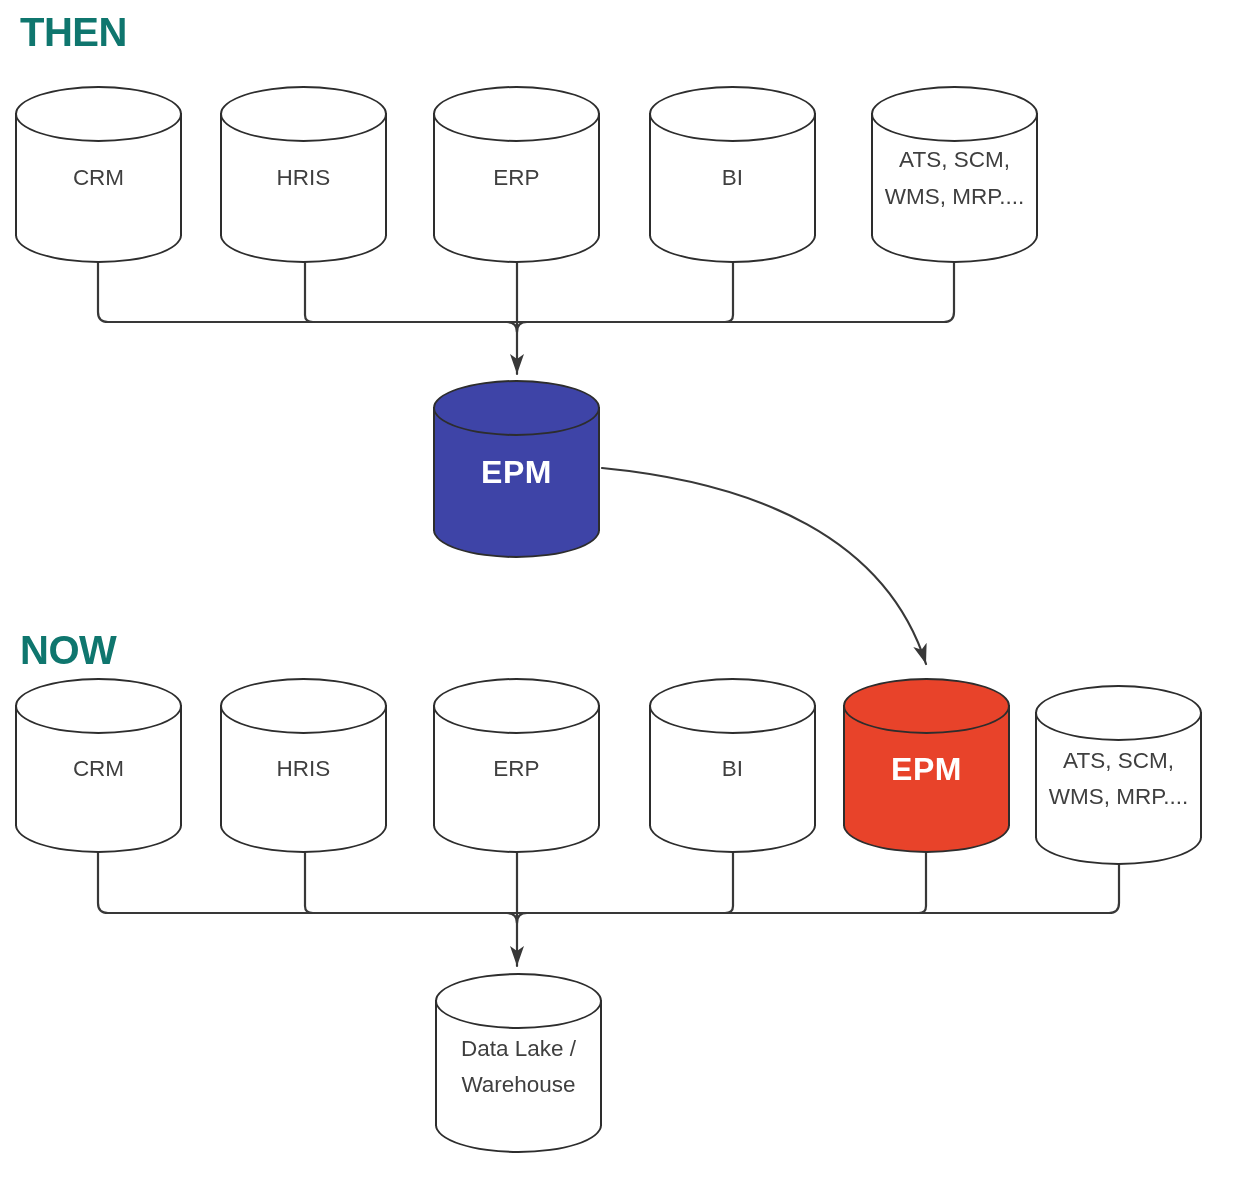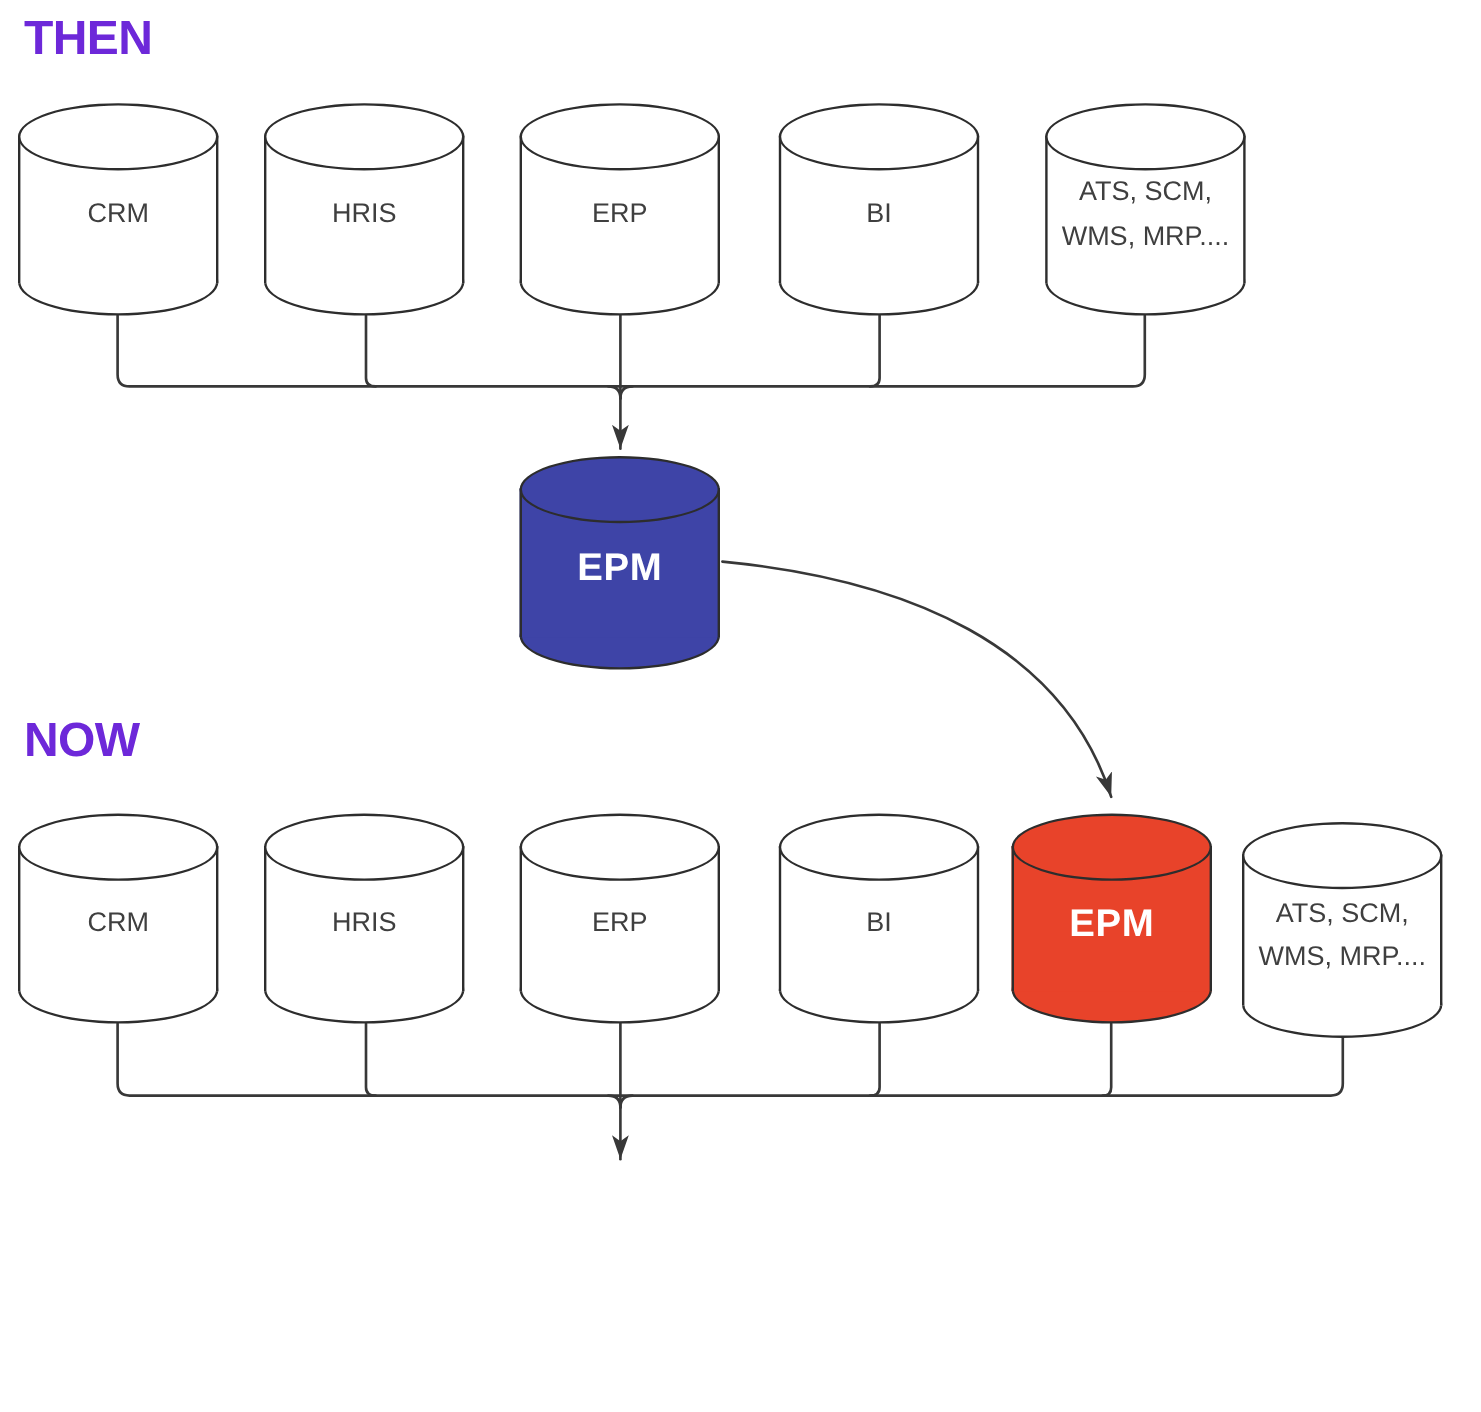--- a/index.html
+++ b/index.html
@@ -10,26 +10,26 @@
     font-family:"Liberation Sans", sans-serif;
     overflow:hidden;
   }
   .wires { position:absolute; left:0; top:0; z-index:0; }
 
   .heading {
     position:absolute;
     font-size:40px;
     font-weight:bold;
     letter-spacing:-0.5px;
-    color:#6d28d9;
+    color:#0f766e;
     z-index:3;
     line-height:1;
   }
   .h-then { left:20px; top:12px; }
-  .h-now  { left:20px; top:597px; }
+  .h-now  { left:20px; top:630px; }
 
   
   .cyl { position:absolute; z-index:2; }
   .cyl .ell, .cyl .mid { box-sizing:border-box; }
   .cyl .ell {
     position:absolute; left:0; right:0; height:56px;
     border:2.4px solid #2d2d2d; border-radius:50%;
     background:#ffffff;
   }
   .cyl .ell.top { top:0; z-index:2; }
@@ -175,14 +175,23 @@
   <div class="cyl p-now-ats">
     <div class="ell bot"></div>
     <div class="mid"></div>
     <div class="ell top"></div>
     <div class="label">
       <span>ATS, SCM,</span>
       <span>WMS, MRP....</span>
     </div>
   </div>
 
+  <div class="cyl p-datalake">
+    <div class="ell bot"></div>
+    <div class="mid"></div>
+    <div class="ell top"></div>
+    <div class="label">
+      <span>Data Lake /</span>
+      <span>Warehouse</span>
+    </div>
+  </div>
 
 </div>
 
 </body></html>

